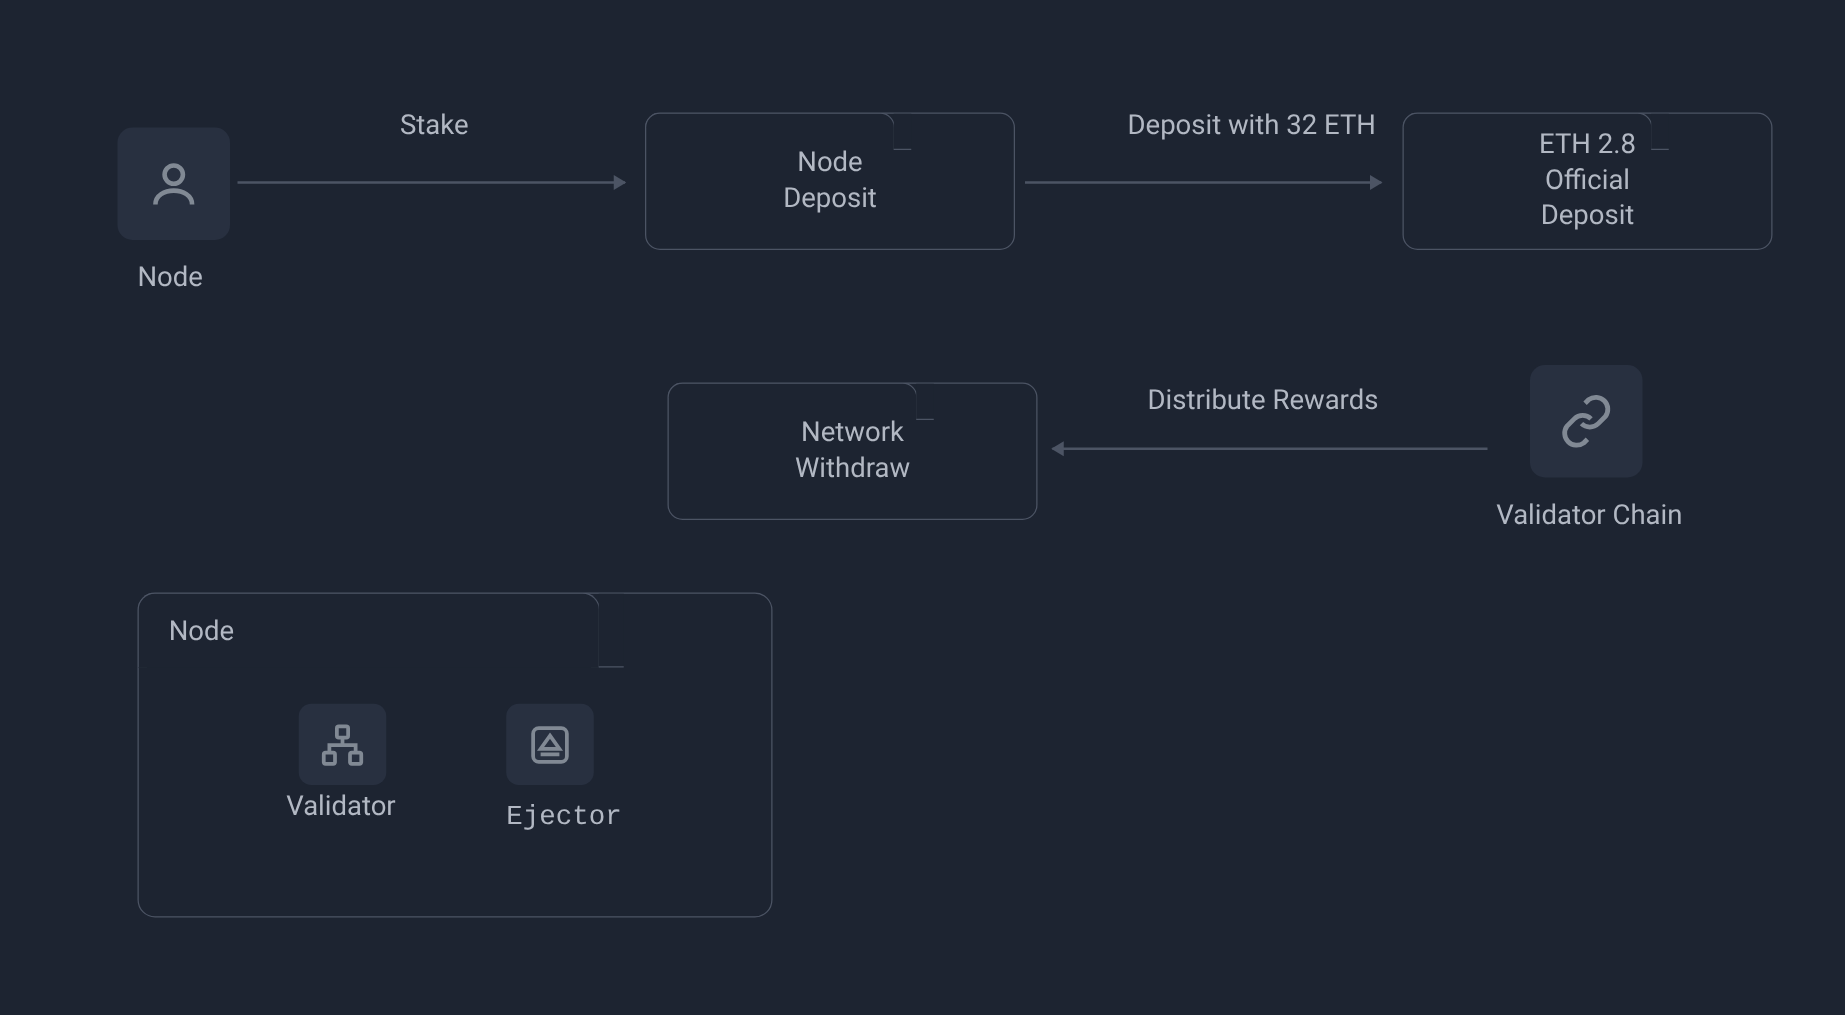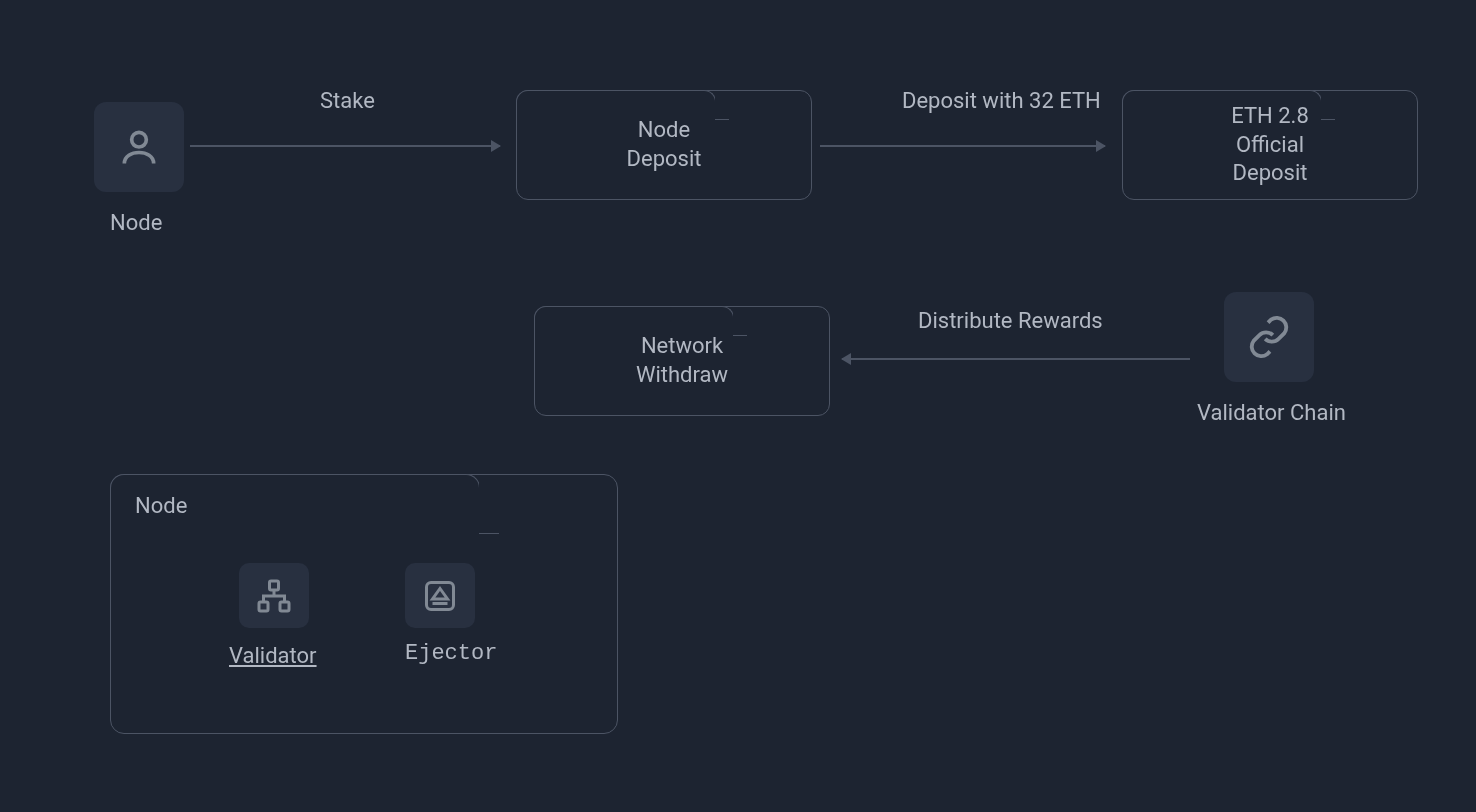--- a/index.html
+++ b/index.html
@@ -187,21 +187,21 @@
   <div style="position:absolute; left:24px; top:18px; font-size:22px; color:#b2b8c3;">Node</div>
 
   <div class="small-icon-box" style="left:128px; top:88px;">
     <svg width="36" height="36" viewBox="0 0 24 24">
       <rect x="9" y="2" width="6" height="6" rx="1"></rect>
       <rect x="2" y="16" width="6" height="6" rx="1"></rect>
       <rect x="16" y="16" width="6" height="6" rx="1"></rect>
       <path d="M12 8v4M12 12H5v4M12 12h7v4"></path>
     </svg>
   </div>
-  <div class="label" style="left:118px; top:168px;text-decoration:underline;">Validator</div>
+  <div class="label" style="left:118px; top:158px;">Validator</div>
 
   <div class="small-icon-box" style="left:294px; top:88px;">
     <svg width="36" height="36" viewBox="0 0 24 24">
       <rect x="3" y="3" width="18" height="18" rx="3"></rect>
       <path d="M12 7l5 7H7z"></path>
       <path d="M7 17h10"></path>
     </svg>
   </div>
   <div class="label" style="left:294px; top:166px;font-family:Liberation Mono, monospace;">Ejector</div>
 </div>

